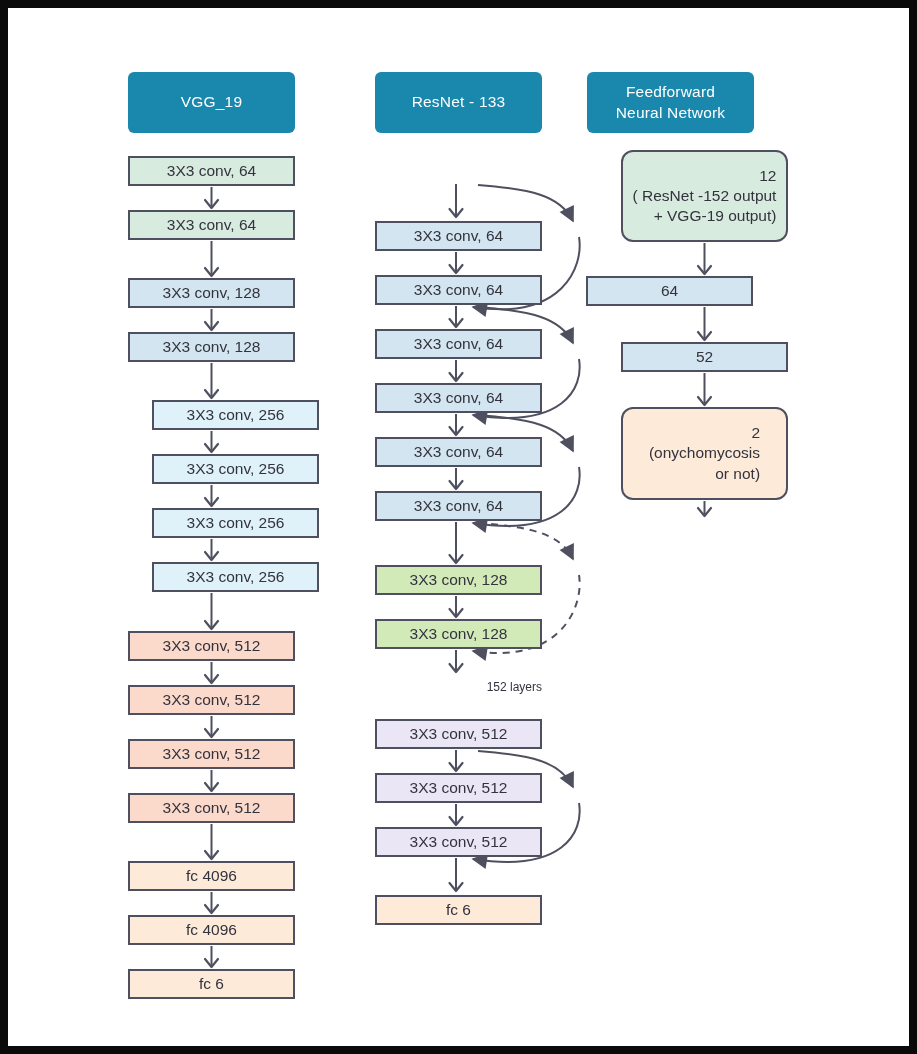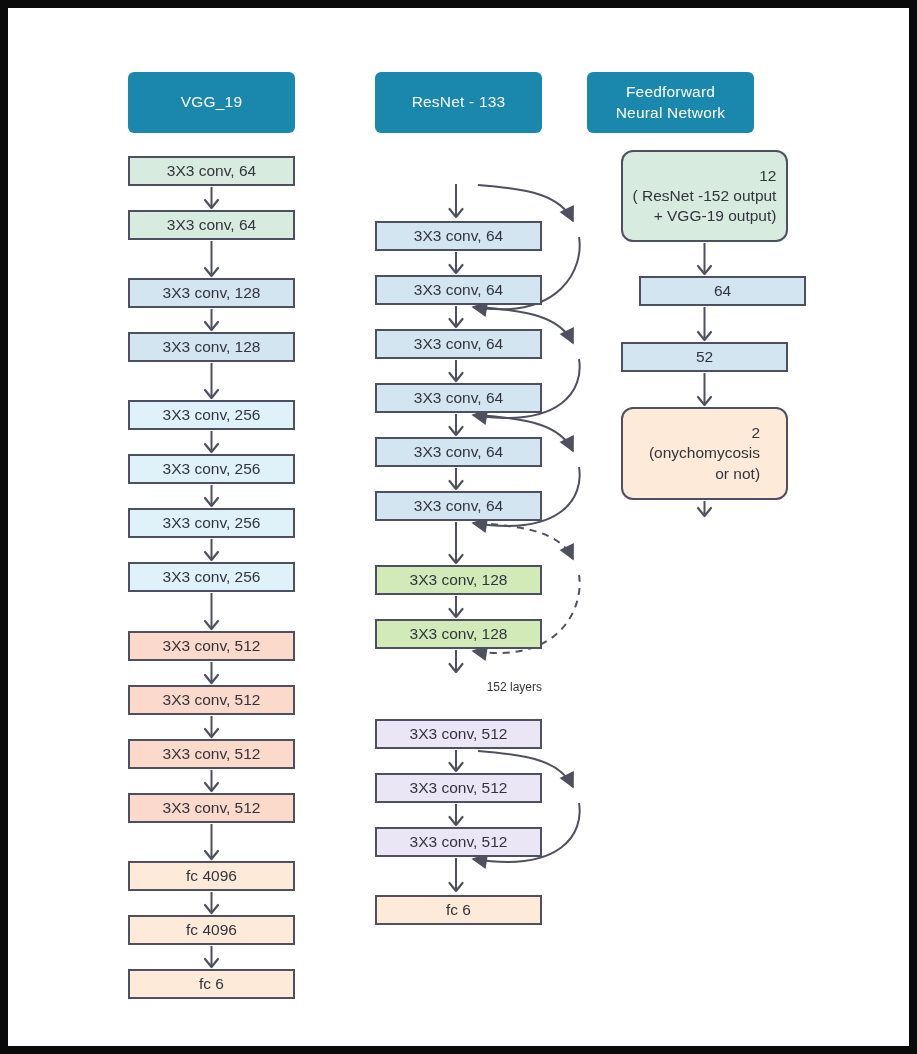--- a/index.html
+++ b/index.html
@@ -10,21 +10,21 @@
           background:var(--header_bg,#1a87ad);color:#ffffff;
           display:flex;align-items:center;justify-content:center;text-align:center;
           font-size:15.5px;line-height:1.3;white-space:pre-line;letter-spacing:.2px;}
   .node{position:absolute;width:167px;height:30px;border:2px solid var(--stroke,#4e505f);
         border-radius:0;box-sizing:border-box;background:#fff;
         display:flex;align-items:center;justify-content:center;text-align:center;
         font-size:15.5px;color:var(--text,#33333e);white-space:pre-line;line-height:1.3;}
   .big{border-width:2.5px;border-radius:12px;text-align:right;}
   .mint{background:var(--mint,#d8ebdf);}
   .blue{background:var(--blue,#d3e5f0);}
-  .cyan{background:var(--cyan,#dff2f9);}
+  .cyan{background:var(--cyan,#dff2f9);margin-left:24px;}
   .salmon{background:var(--salmon,#fbd9cb);}
   .orange{background:var(--orange,#fdead8);}
   .green{background:var(--green,#d2eab8);}
   .lavender{background:var(--lavender,#eae6f5);}
   .note{position:absolute;width:167px;text-align:right;font-size:12px;
         color:var(--text,#33333e);font-weight:500;}
   svg.arrows{position:absolute;left:0;top:0;width:917px;height:1054px;pointer-events:none;}
 </style>
 </head>
 <body>
@@ -141,18 +141,18 @@
   <div class="node green" style="left:375px;top:619px">3X3 conv, 128</div>
   <div class="note" style="left:375px;top:680px">152 layers</div>
   <div class="node lavender" style="left:375px;top:719px">3X3 conv, 512</div>
   <div class="node lavender" style="left:375px;top:773px">3X3 conv, 512</div>
   <div class="node lavender" style="left:375px;top:827px">3X3 conv, 512</div>
   <div class="node orange" style="left:375px;top:895px">fc 6</div>
 
   <div class="node mint big" style="left:621px;top:150px;height:92px">12
 ( ResNet -152 output
 + VGG-19 output)</div>
-  <div class="node blue" style="left:639px;top:276px">64</div>
+  <div class="node blue" style="left:586px;top:276px">64</div>
   <div class="node blue" style="left:621px;top:342px">52</div>
   <div class="node orange big" style="left:621px;top:407px;height:93px">2
 (onychomycosis
 or not)</div>
 </div>
 
 </body></html>

